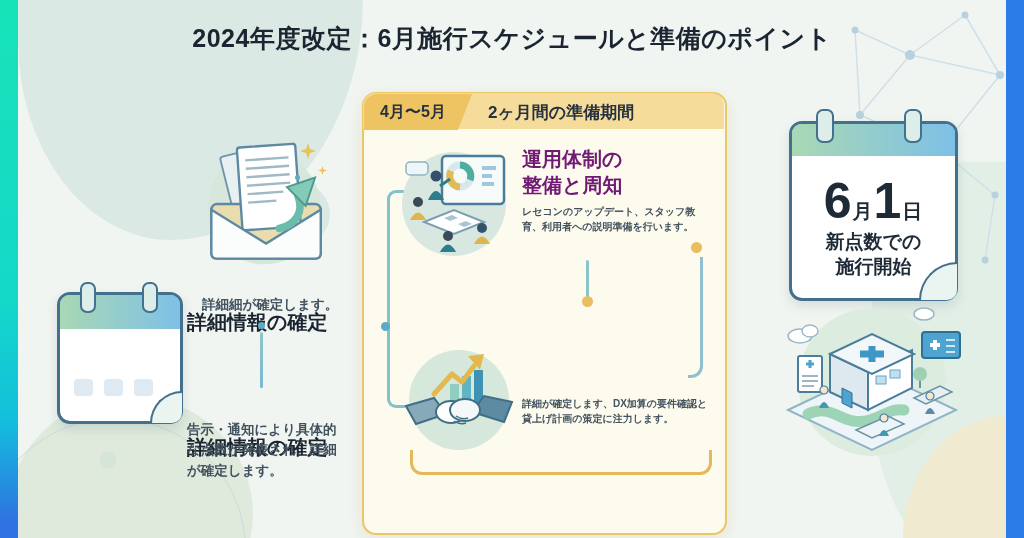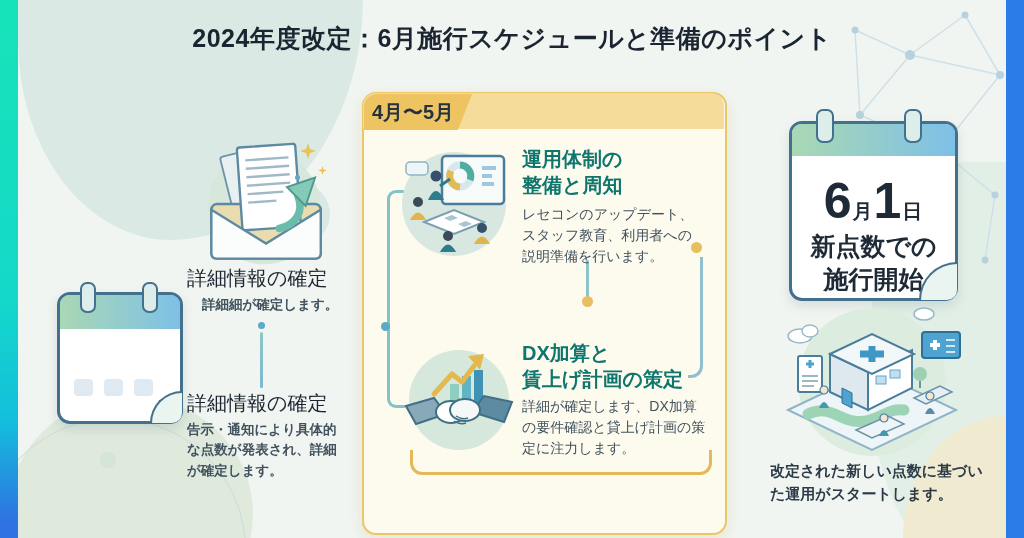--- a/index.html
+++ b/index.html
@@ -47,45 +47,45 @@
   .cal2026 .lbl{position:absolute;left:0;top:44px;width:100%;text-align:center;
                 font-size:16px;font-weight:800;color:#23303c;}
 
   .calJune{left:789px;top:121px;width:163px;height:174px;border-width:3.5px;}
   .calJune .cal-head{height:32px;}
   .date-row{position:absolute;left:0;top:36px;width:100%;height:66px;display:flex;
             align-items:flex-end;justify-content:center;color:#1e2a36;font-weight:800;}
   .date-row .big{font-size:50px;line-height:1;}
   .date-row .small{font-size:20px;line-height:1;padding:0 1px 5px 1px;}
   .calJune .cap{position:absolute;left:0;top:106px;width:100%;text-align:center;
-                font-size:25px;font-weight:800;line-height:1.3;color:#1e2a36;}
-
-  
-  .h-step{font-size:20px;font-weight:400;color:#1b2531;}
+                font-size:19px;font-weight:800;line-height:1.3;color:#1e2a36;}
+
+  
+  .h-step{font-size:20px;font-weight:700;color:#1b2531;margin-top:44px;}
   .t-body{font-size:13.5px;line-height:1.5;color:#41525e;font-weight:600;}
 
   .conn-v{width:3px;border-radius:2px;background:linear-gradient(180deg,#8cc8c2,#7ab7d3);}
   .dot{border-radius:50%;}
   .dot-blue{background:#5caac9;}
   .dot-yellow{background:#e8bf5e;}
 
   
   .panel{left:362px;top:92px;width:361px;height:439px;background:#fdfaee;
          border:2px solid #e9c767;border-radius:14px;
          box-shadow:0 5px 16px rgba(190,160,80,.18);}
   .panel-head{position:absolute;left:-1px;top:-1px;width:361px;height:36px;background:#f6dc9b;
               border-radius:13px 13px 0 0;}
   .panel-tab{position:absolute;left:0;top:0;width:108px;height:36px;background:#eec361;
              border-radius:13px 0 0 0;clip-path:polygon(0 0,100% 0,87% 100%,0 100%);
              display:flex;align-items:center;justify-content:center;
-             font-size:20px;font-weight:800;color:#25313f;padding-right:10px;box-sizing:border-box;}
+             font-size:16px;font-weight:800;color:#25313f;padding-right:10px;box-sizing:border-box;}
   .panel-title{position:absolute;left:124px;top:0;height:36px;display:flex;align-items:center;
                font-size:17px;font-weight:800;color:#25313f;}
-  .item-h{position:absolute;font-size:20px;font-weight:800;line-height:1.32;color:#0f766e;}
-  .item-b{position:absolute;font-size:14px;line-height:1.5;color:#41525e;font-weight:400;}
+  .item-h{position:absolute;font-size:20px;font-weight:800;line-height:1.32;color:#701a75;}
+  .item-b{position:absolute;font-size:10px;line-height:1.5;color:#41525e;font-weight:700;}
   .bracket-left{position:absolute;left:23px;top:96px;width:15px;height:212px;
                 border-left:3px solid #84c2c6;border-top:3px solid #84c2c6;
                 border-bottom:3px solid #84c2c6;border-radius:9px 0 0 9px;}
   .line-mid{position:absolute;left:222px;top:166px;width:3px;height:38px;background:#8cc5c9;border-radius:2px;}
   .hook-right{position:absolute;left:324px;top:163px;width:12px;height:118px;
               border-right:3px solid #8fc0d2;border-bottom:3px solid #8fc0d2;
               border-radius:0 0 12px 0;}
   .bracket-bottom{position:absolute;left:46px;top:356px;width:296px;height:22px;
                   border-left:3px solid #e3b95a;border-right:3px solid #e3b95a;
                   border-bottom:3px solid #e3b95a;border-radius:0 0 12px 12px;}
@@ -181,20 +181,21 @@
 
   <div class="abs dot dot-blue" style="left:258px;top:322px;width:7px;height:7px"></div>
   <div class="abs conn-v" style="left:260px;top:332px;height:56px"></div>
 
   <div class="abs h-step" style="left:187px;top:390px">詳細情報の確定</div>
   <div class="abs t-body" style="left:187px;top:420px;width:162px">告示・通知により具体的な点数が発表され、詳細が確定します。</div>
 
   <div class="abs panel">
     <div class="panel-head"></div>
     <div class="panel-tab">4月〜5月</div>
+    <div class="panel-title">2ヶ月間の準備期間</div>
 
     <div class="bracket-left"></div>
     <div class="dot dot-blue abs" style="left:17px;top:228px;width:9px;height:9px"></div>
     <div class="line-mid"></div>
     <div class="dot dot-yellow abs" style="left:218px;top:202px;width:11px;height:11px"></div>
     <div class="dot dot-yellow abs" style="left:327px;top:148px;width:11px;height:11px"></div>
     <div class="hook-right"></div>
     <div class="bracket-bottom"></div>
 
     <svg style="position:absolute;left:34px;top:52px;width:112px;height:112px" viewBox="0 0 112 112">
@@ -232,22 +233,20 @@
       <rect x="58" y="34" width="9" height="30" fill="#60b4c4"></rect>
       <rect x="70" y="28" width="9" height="36" fill="#3e93b4"></rect>
       <path d="M30,52 L48,32 L58,40 L70,24" stroke="#e3b84e" stroke-width="5" fill="none" stroke-linecap="round" stroke-linejoin="round"></path>
       <polygon points="64,14 80,12 76,28" fill="#e3b84e"></polygon>
       <polygon points="2,64 30,56 42,72 12,82" fill="#87a9ba" stroke="#3f6f85" stroke-width="2"></polygon>
       <polygon points="108,60 80,54 68,70 100,80" fill="#5d8ba1" stroke="#3f6f85" stroke-width="2"></polygon>
       <ellipse cx="47" cy="70" rx="15" ry="11" fill="#ffffff" stroke="#3f6f85" stroke-width="2"></ellipse>
       <ellipse cx="61" cy="68" rx="15" ry="11" fill="#f4f8f9" stroke="#3f6f85" stroke-width="2"></ellipse>
       <path d="M52,74 q6,4 12,2 M50,79 q6,4 12,2" stroke="#3f6f85" stroke-width="1.5" fill="none"></path>
     </svg>
-    <div class="item-h pre" style="left:158px;top:246px">DX加算と
-賃上げ計画の策定</div>
     <div class="item-b" style="left:158px;top:302px;width:186px">詳細が確定します、DX加算の要件確認と貸上げ計画の策定に注力します。</div>
 
   </div>
 
   <div class="abs cal calJune">
     <div class="cal-head"></div>
     <div class="ring" style="left:24px;top:-15px;width:14px;height:30px"></div>
     <div class="ring" style="left:112px;top:-15px;width:14px;height:30px"></div>
     <div class="date-row">
       <span class="big">6</span>
@@ -297,15 +296,14 @@
           <path d="M-5,16 q5,-12 10,0 z" fill="#5d8ba1" transform="translate(0,2)"></path>
         </g>
     </g>
     <g fill="#ffffff" stroke="#9bb8c8" stroke-width="1.5">
       <ellipse cx="28" cy="38" rx="12" ry="7"></ellipse>
         <ellipse cx="38" cy="33" rx="8" ry="6"></ellipse>
       <ellipse cx="152" cy="16" rx="10" ry="6"></ellipse>
     </g>
   </svg>
 
-  <div class="abs right-cap">改定された新しい点数に基づいた運用がスタートします。</div>
 
 </div>
 
 </body></html>

